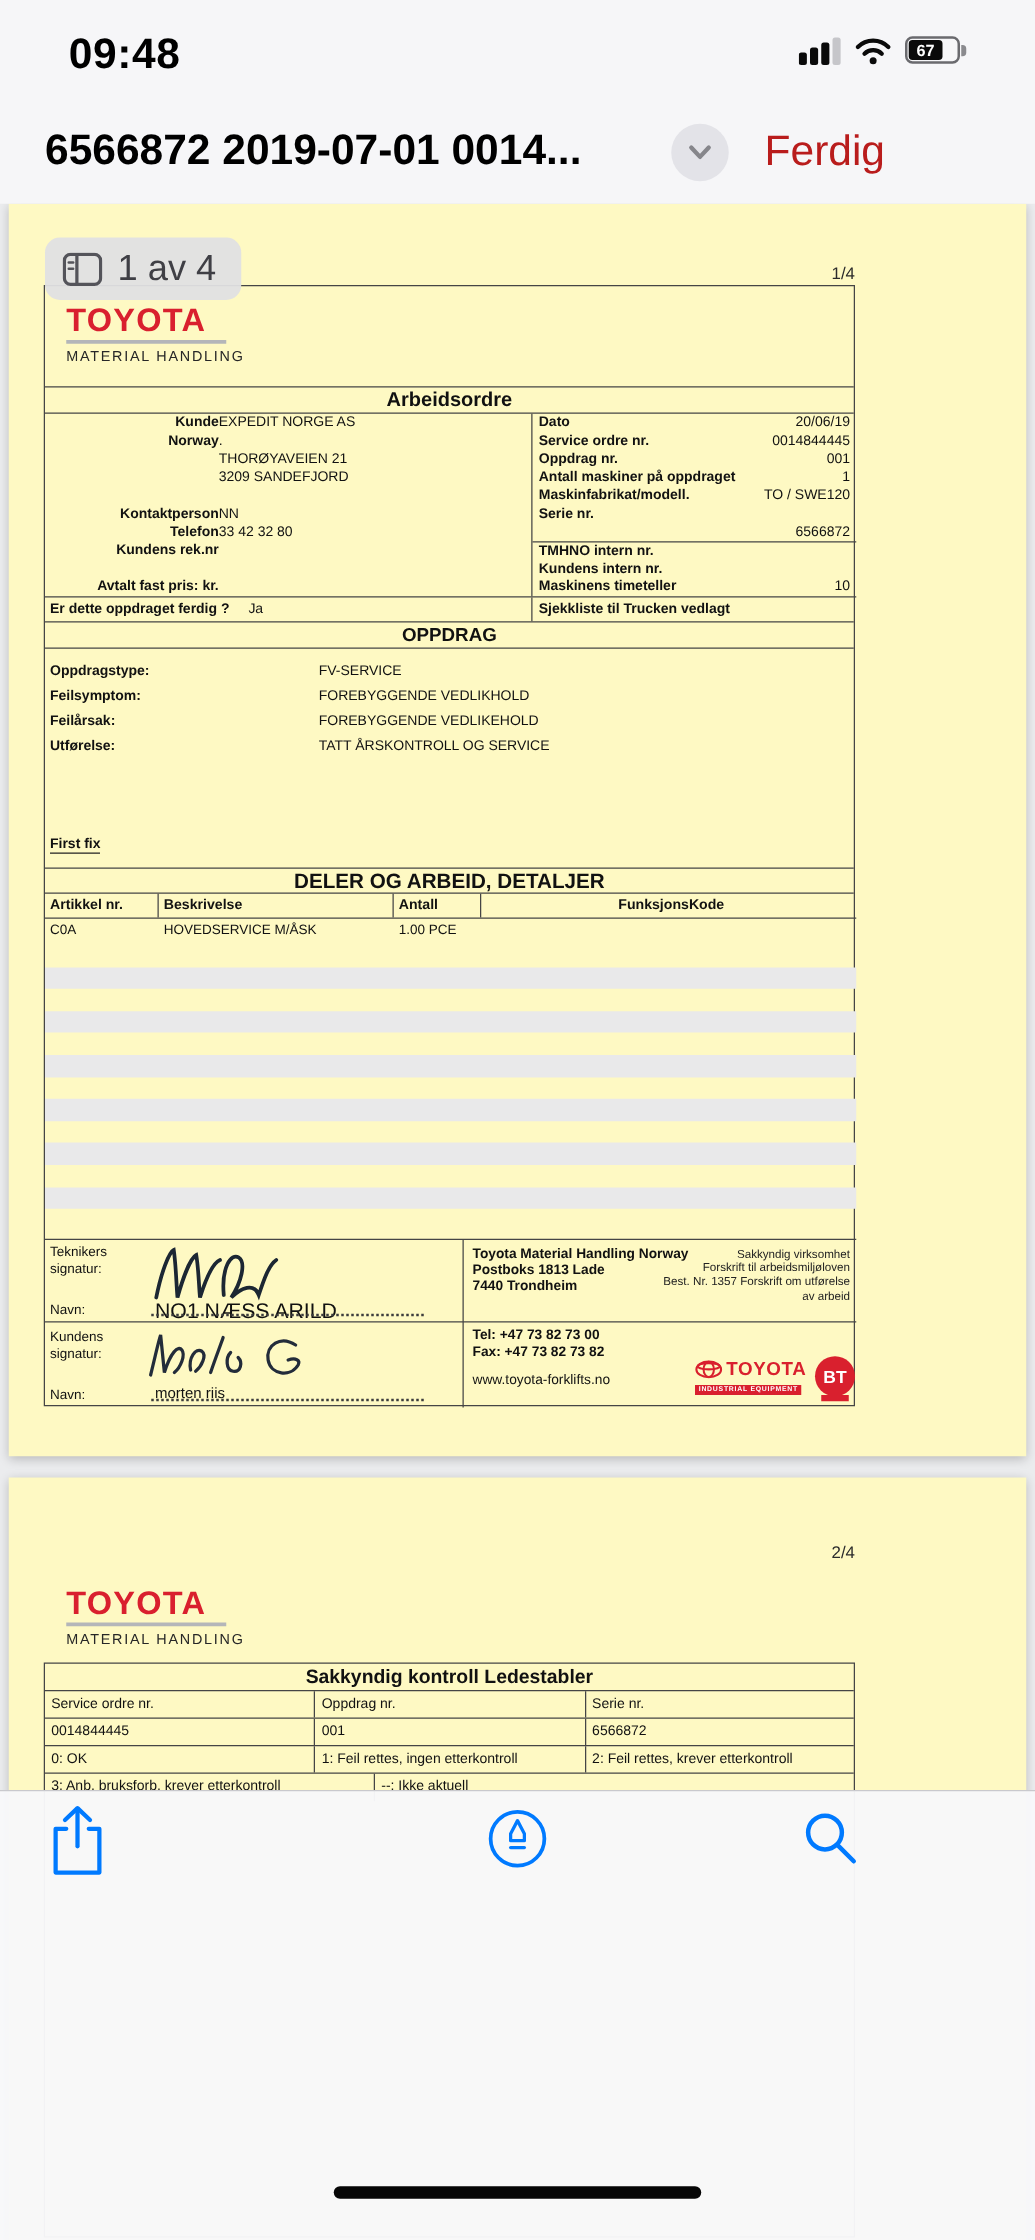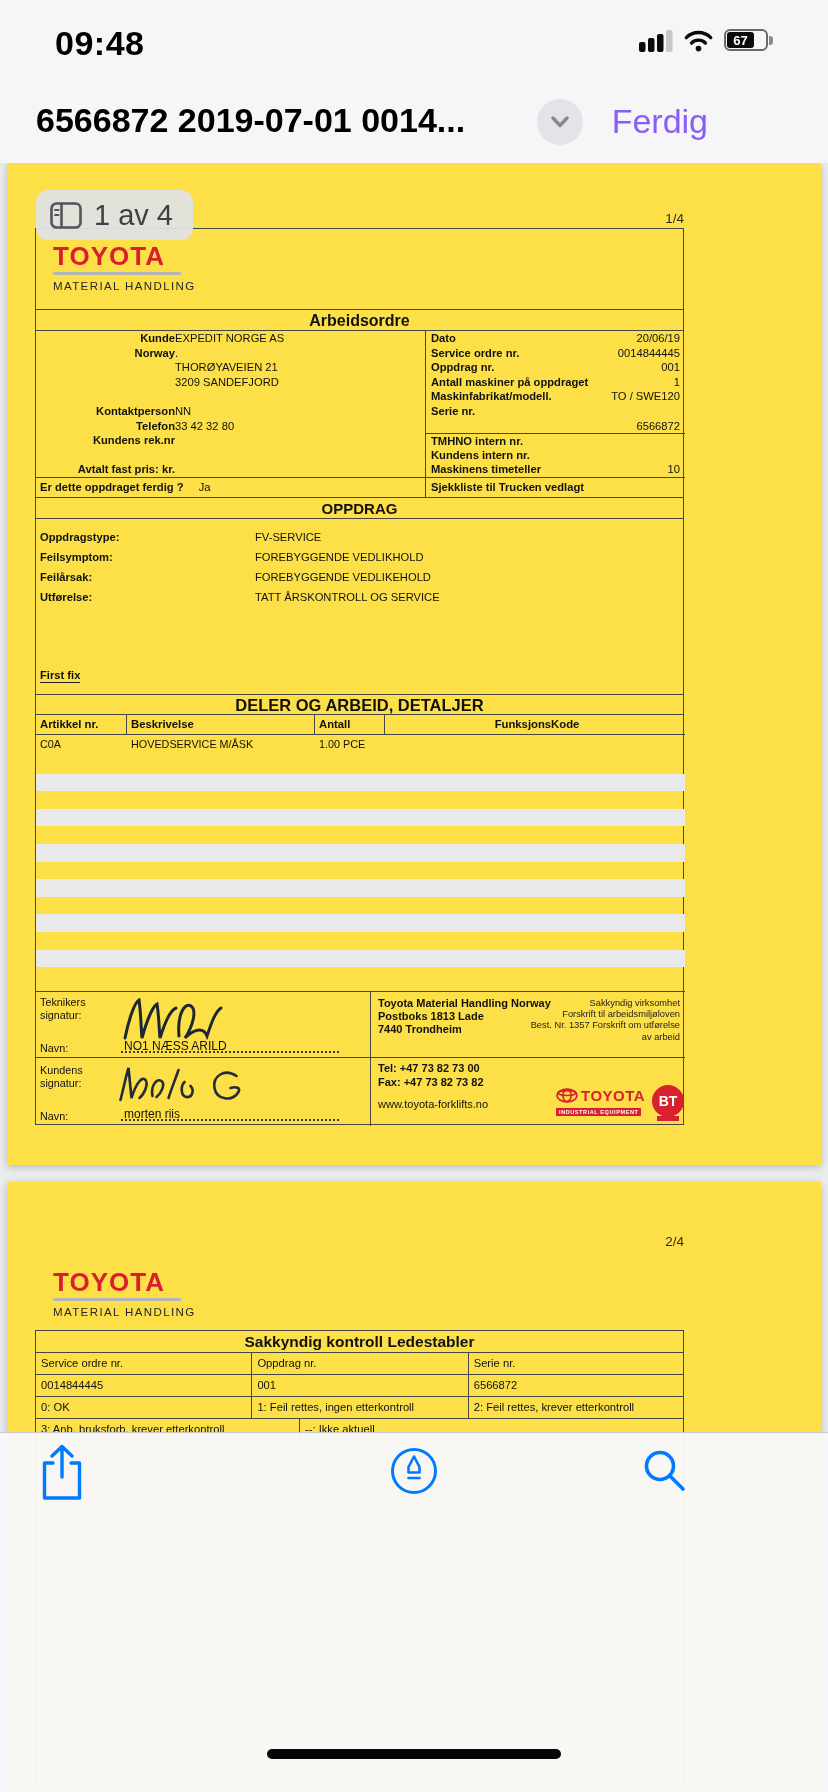--- a/index.html
+++ b/index.html
@@ -16,23 +16,23 @@
   .battery{position:relative;width:44px;height:22px;}
   .battery .shell{position:absolute;inset:0;border:2px solid #6a6a6e;border-radius:6px;}
   .battery .fill{position:absolute;left:3px;top:3px;width:27px;height:16px;background:#0a0a0a;border-radius:3px;}
   .battery .pct{position:absolute;left:3px;top:3px;width:27px;height:16px;color:#fff;font-size:13px;font-weight:700;
     display:flex;align-items:center;justify-content:center;}
   .battery .nub{position:absolute;right:-5px;top:7px;width:4px;height:9px;background:#8a8a8e;border-radius:0 3px 3px 0;}
   
   .nav-title{position:absolute;left:36px;top:101px;font-size:34px;font-weight:700;color:#000;white-space:nowrap;max-width:495px;overflow:hidden;}
   .chevron-btn{position:absolute;left:537px;top:99px;width:46px;height:46px;border-radius:50%;background:#e3e3e8;
     display:flex;align-items:center;justify-content:center;}
-  .done-btn{position:absolute;right:120px;top:102px;font-size:34px;color:#8b5cf6;}
-  
-  .page{position:absolute;left:7px;width:814px;background:#fde047;box-shadow:0 2px 8px rgba(0,0,0,.22);}
+  .done-btn{position:absolute;right:120px;top:102px;font-size:34px;color:#b91c1c;}
+  
+  .page{position:absolute;left:7px;width:814px;background:#fef9c3;box-shadow:0 2px 8px rgba(0,0,0,.22);}
   .page1{top:163px;height:1002px;z-index:5;}
   .page2{top:1182px;height:620px;z-index:4;}
   .page-pill{position:absolute;left:29px;top:27px;height:50px;padding:0 20px 0 14px;border-radius:12px;
     background:rgba(224,224,227,.95);display:flex;align-items:center;gap:12px;z-index:8;}
   .page-pill .txt{font-size:29px;color:#3f3f45;font-weight:500;}
   .pagenum{position:absolute;left:540px;top:48px;width:137px;text-align:right;font-size:13.5px;color:#2b2b2b;}
   .page2 .pagenum{top:52px;}
   
   .brand{position:absolute;font-size:26px;font-weight:800;color:#d9202e;letter-spacing:1px;}
   .brand-rule{position:absolute;width:128px;height:3px;background:#b4b6b9;}
@@ -65,21 +65,21 @@
   .parts-row .cell{padding-left:4px;line-height:18px;font-size:10.8px;}
   .stripes{position:absolute;left:0;top:527px;width:649px;}
   .stripe{height:17.6px;}
   .stripe:nth-child(even){background:#e9e9ea;}
   
   .sig-box{position:absolute;left:0;top:762px;width:649px;height:135px;border-top:1.5px solid #454545;}
   .sig-div-v{position:absolute;left:334px;top:0;bottom:0;border-left:1.2px solid #454545;}
   .sig-div-h{position:absolute;left:0;right:0;top:65px;border-top:1.2px solid #454545;}
   .sig-lbl{position:absolute;font-size:10.8px;line-height:1.25;}
   .navn-line{position:absolute;border-bottom:2px dotted #3c3c3c;}
-  .navn-name{position:absolute;font-size:12px;}
+  .navn-name{position:absolute;font-size:17px;}
   .company{position:absolute;left:342px;top:5px;font-weight:bold;font-size:11px;line-height:13px;}
   .cert{position:absolute;left:468px;top:6px;width:176px;text-align:right;font-size:9.3px;line-height:11.2px;color:#222;}
   .telfax{position:absolute;left:342px;top:70px;font-weight:bold;font-size:11px;line-height:13.5px;}
   .website{position:absolute;left:342px;top:106px;font-size:11px;}
   .tmh-logo{position:absolute;left:520px;top:95px;width:92px;}
   .tmh-top{display:flex;align-items:center;gap:3px;}
   .tmh-word{color:#d9202e;font-weight:800;font-size:15px;letter-spacing:.5px;}
   .tmh-band{margin-top:1px;background:#d9202e;color:#fff;font-size:5.5px;letter-spacing:.6px;
     padding:1px 3px;display:inline-block;font-weight:bold;}
   .bt-badge{position:absolute;left:616px;top:93px;width:32px;height:32px;border-radius:50%;background:#d9202e;

